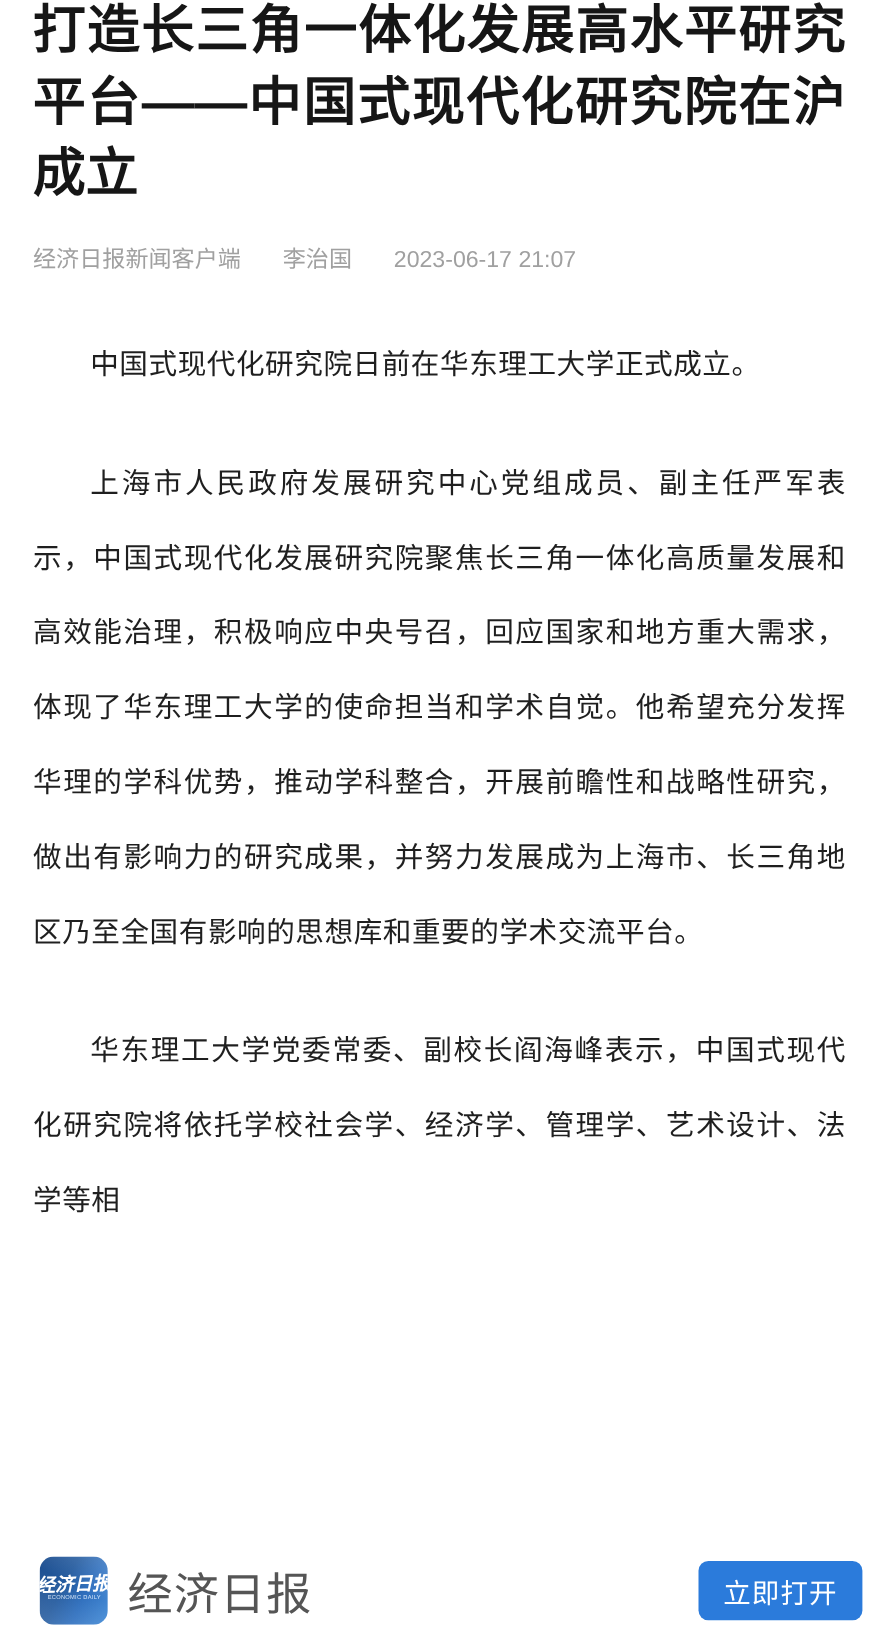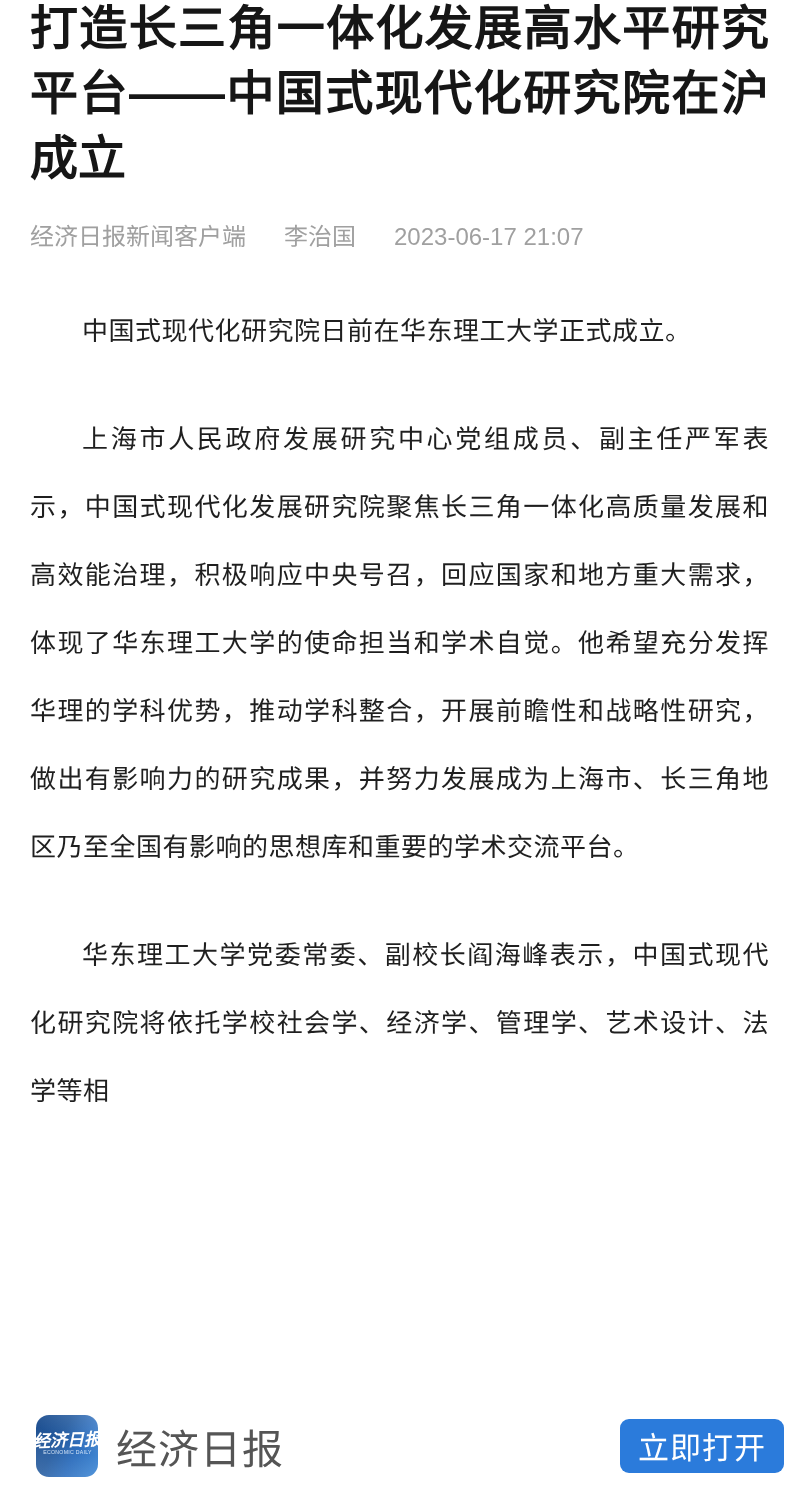--- a/index.html
+++ b/index.html
@@ -29,21 +29,21 @@
     line-height:65px;
     font-weight:700;
     color:var(--title-black);
     text-align:justify;
   }
   .article-meta{
     margin-top:26px;
     display:flex;
     align-items:baseline;
     gap:38px;
-    font-size:24px;
+    font-size:21px;
     line-height:40px;
     color:var(--meta-gray);
     white-space:nowrap;
   }
   .article-content{
     margin-top:40px;
   }
   .article-content p{
     font-size:26px;
     line-height:68px;
@@ -100,27 +100,27 @@
   }
   .app-name{
     margin-left:18px;
     font-size:41px;
     color:var(--app-name-gray);
     letter-spacing:1px;
     white-space:nowrap;
   }
   .open-app-button{
     margin-left:auto;
-    width:164px;
+    width:149px;
     height:54px;
     border:none;
     border-radius:9px;
     background:var(--button-blue);
     color:#ffffff;
-    font-size:31px;
+    font-size:25px;
     font-family:inherit;
     letter-spacing:1px;
     display:flex;
     align-items:center;
     justify-content:center;
     cursor:pointer;
   }
 </style>
 </head>
 <body>

